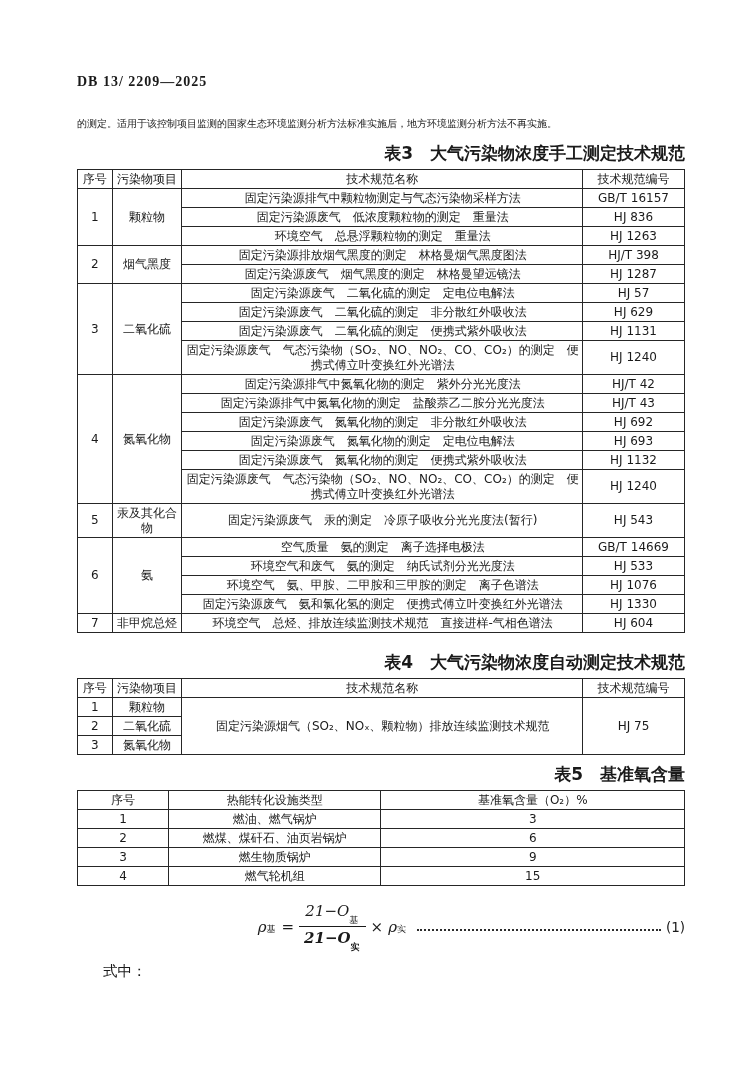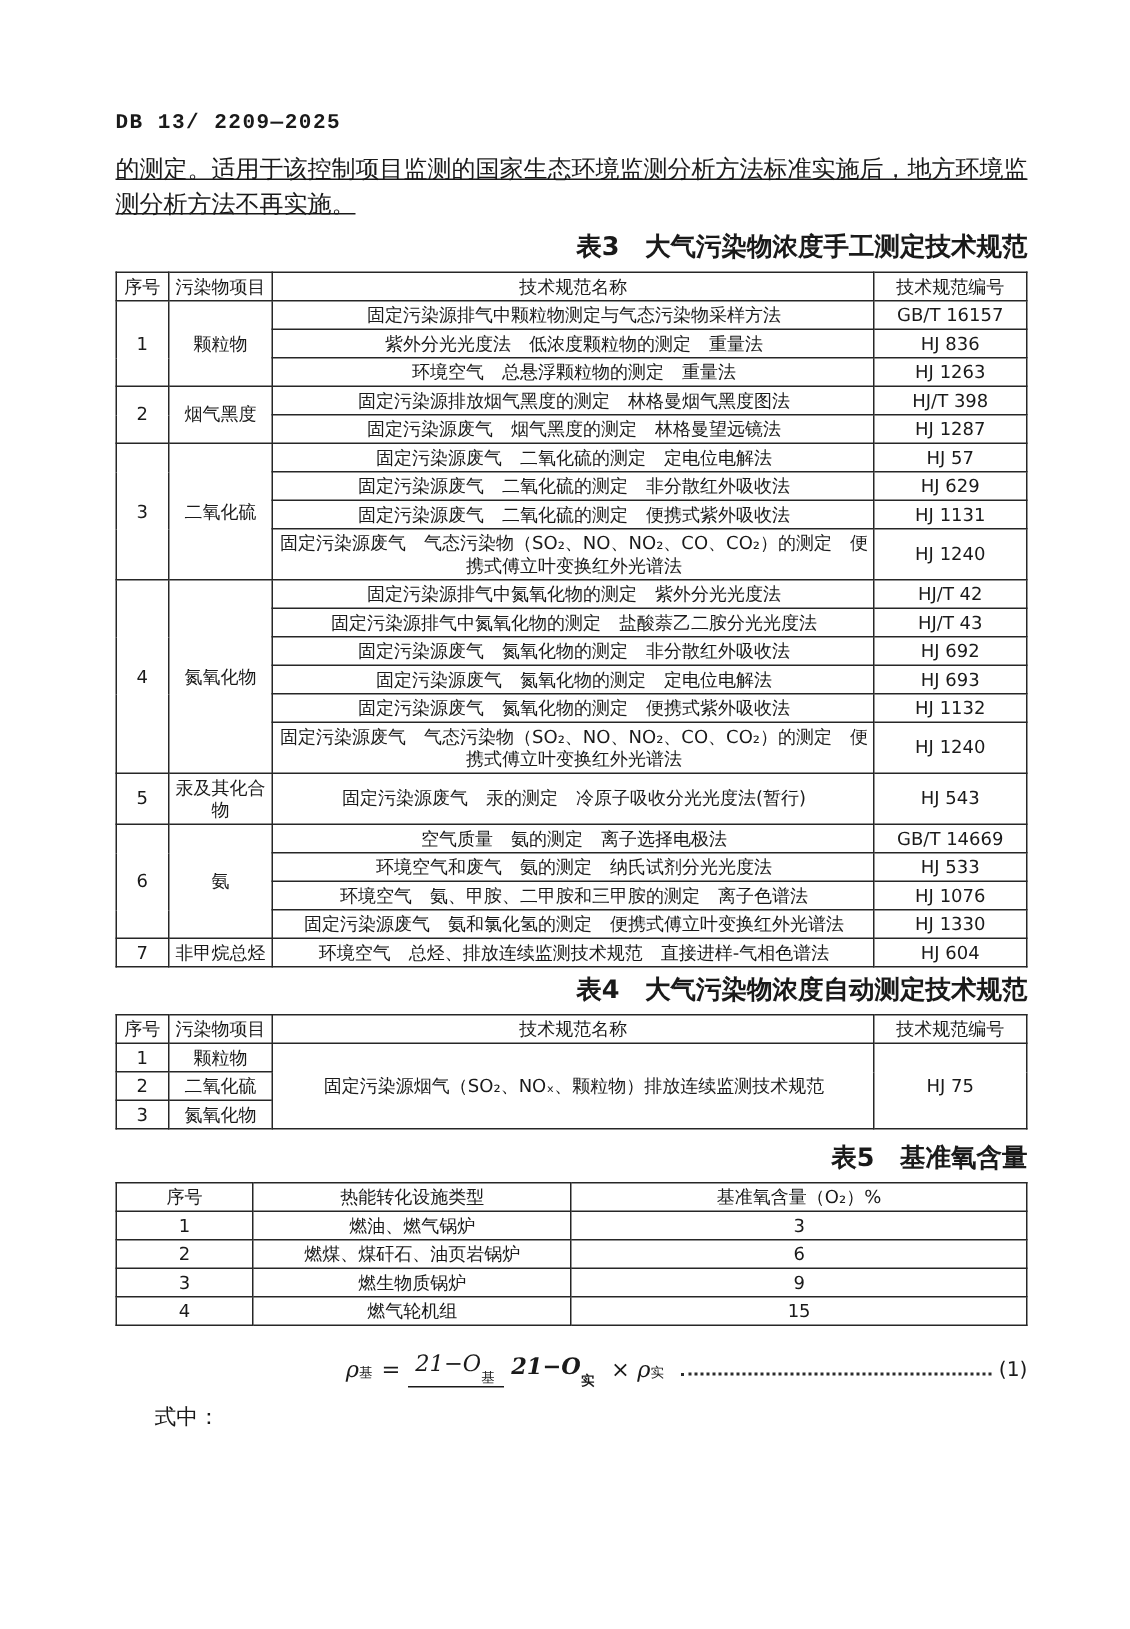--- a/index.html
+++ b/index.html
@@ -9,27 +9,26 @@
     background:#ffffff;
     color:#1a1a1a;
     font-family:"DejaVu Sans",sans-serif;
     overflow:hidden;
   }
   .content{margin-left:77px;width:608px;}
   .doc-code{
     padding-top:74px;
     font-size:14px;font-weight:700;
     letter-spacing:1px;line-height:16px;
-    font-family:Liberation Mono, monospace;
+    font-family:Liberation Serif, serif;
   }
   .intro{
-    margin-top:11px;
-    font-size:16px;line-height:23px;
+    margin-top:22px;
+    font-size:10px;line-height:23px;
     text-align:justify;
-    text-decoration:underline;
   }
   .tbl-title{
     margin-top:9px;margin-bottom:7px;
     text-align:right;font-weight:700;font-size:17px;line-height:18px;
   }
   table.spec{
     width:100%;border-collapse:collapse;table-layout:fixed;
     font-size:12px;line-height:15px;
   }
   table.spec td{
@@ -58,21 +57,21 @@
   .formula-row{
     margin-top:16px;
     display:flex;align-items:center;
     font-size:15px;
   }
   .fspace{flex:1;}
   .fgroup{display:inline-flex;align-items:center;white-space:nowrap;}
   .it{font-family:"DejaVu Serif",serif;font-style:italic;}
   .fgroup sub,.legend-line sub{font-size:9px;font-style:normal;position:relative;top:3px;margin-right:1px;}
   .op{margin:0 5px;font-family:"DejaVu Serif",serif;}
-  .frac{display:inline-flex;flex-direction:row;text-align:center;vertical-align:middle;}
+  .frac{display:inline-flex;flex-direction:column;text-align:center;vertical-align:middle;}
   .frac .num{border-bottom:1.3px solid #1a1a1a;padding:0 5px 2px;}
   .frac .den{padding:2px 5px 0;font-weight:bold;}
   .dotlead{
     flex:1.35;height:0;
     border-bottom:2px dotted #2c2c2c;
     margin:0 5px 0 10px;transform:translateY(3px);
   }
   .eqno{font-size:13.5px;white-space:nowrap;}
   .legend-intro{
     margin-top:10px;padding-left:26px;
@@ -105,21 +104,21 @@
         <td>技术规范名称</td>
         <td>技术规范编号</td>
       </tr>
       <tr>
         <td rowspan="3">1</td>
         <td rowspan="3">颗粒物</td>
         <td class="l">固定污染源排气中颗粒物测定与气态污染物采样方法</td>
         <td>GB/T 16157</td>
       </tr>
       <tr>
-        <td class="l">紫外分光光度法　低浓度颗粒物的测定　重量法</td>
+        <td class="l">固定污染源废气　低浓度颗粒物的测定　重量法</td>
         <td>HJ 836</td>
       </tr>
       <tr>
         <td class="l">环境空气　总悬浮颗粒物的测定　重量法</td>
         <td>HJ 1263</td>
       </tr>
       <tr>
         <td rowspan="2">2</td>
         <td rowspan="2">烟气黑度</td>
         <td class="l">固定污染源排放烟气黑度的测定　林格曼烟气黑度图法</td>
@@ -199,21 +198,21 @@
       </tr>
       <tr>
         <td>7</td>
         <td>非甲烷总烃</td>
         <td class="l">环境空气　总烃、排放连续监测技术规范　直接进样-气相色谱法</td>
         <td>HJ 604</td>
       </tr>
     </tbody>
       </table>
 
-    <div class="tbl-title" style="margin-top:6px;">表4　大气污染物浓度自动测定技术规范</div>
+    <div class="tbl-title" style="margin-top:20px;">表4　大气污染物浓度自动测定技术规范</div>
 
     <table class="spec t34">
       <colgroup>
           <col class="c-no">
           <col class="c-item">
           <col class="c-name">
           <col class="c-code">
         </colgroup>
       <tbody>
           <tr>

